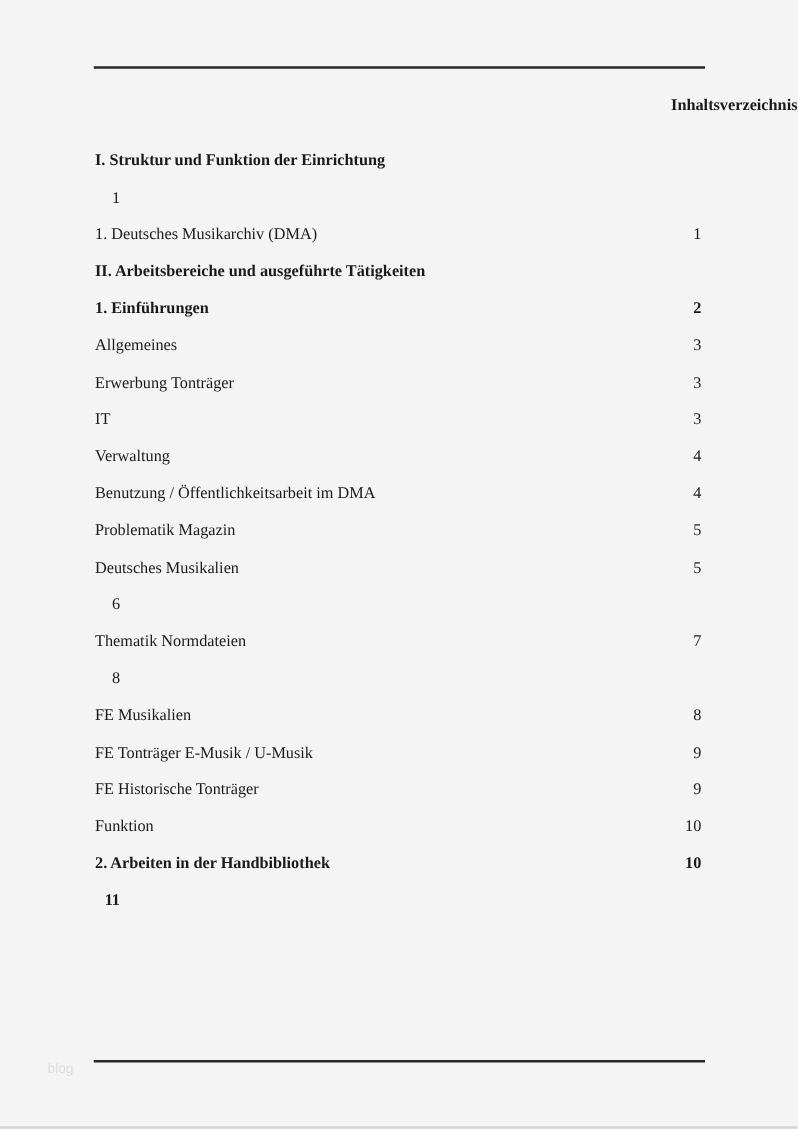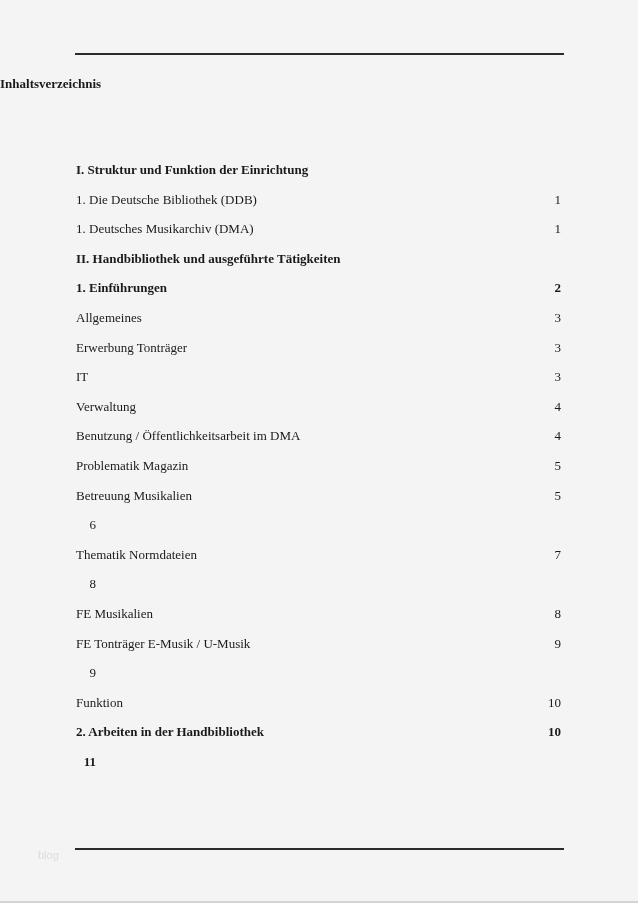--- a/index.html
+++ b/index.html
@@ -30,40 +30,39 @@
       height: 2px;
       background: #2a2a2a;
     }
     .rule-top { top: 53px; }
     .rule-bottom { top: 848px; }
     .title {
       position: absolute;
       top: 76px;
       left: 0;
       width: 638px;
-      text-align: left;
+      text-align: right;
       font-weight: bold;
       font-size: 13px;
     }
     .toc {
       position: absolute;
       left: 76px;
       top: 119px;
       width: 485px;
     }
     .toc-row {
       position: absolute;
       left: 0;
       width: 485px;
       height: 18px;
       font-size: 13px;
       line-height: 18px;
       display: flex;
       justify-content: space-between;
-      margin-top: 42px;
     }
     .toc-row.bold { font-weight: bold; }
     .toc-page { text-align: right; min-width: 20px; }
     .watermark {
       position: absolute;
       left: 38px;
       top: 849px;
       font-family: Liberation Sans, sans-serif;
       font-size: 11px;
       color: #dcdcdc;
@@ -75,29 +74,28 @@
 <div class="page">
   <div class="rule rule-top"></div>
   <div class="title">Inhaltsverzeichnis</div>
 
   <div class="toc">
     <div class="toc-row bold" style="top:0px">
         <span>I. Struktur und Funktion der Einrichtung</span>
         <span class="toc-page"></span>
       </div>
     <div class="toc-row" style="top:29.6px">
-        <span>1. Die Deutsche Bibliothek (DDB)</span>
         <span class="toc-page">1</span>
       </div>
     <div class="toc-row" style="top:59.2px">
         <span>1. Deutsches Musikarchiv (DMA)</span>
         <span class="toc-page">1</span>
       </div>
     <div class="toc-row bold" style="top:88.8px">
-        <span>II. Handbibliothek und ausgeführte Tätigkeiten</span>
+        <span>II. Arbeitsbereiche und ausgeführte Tätigkeiten</span>
         <span class="toc-page"></span>
       </div>
     <div class="toc-row bold" style="top:118.4px">
         <span>1. Einführungen</span>
         <span class="toc-page">2</span>
       </div>
     <div class="toc-row" style="top:148px">
         <span>Allgemeines</span>
         <span class="toc-page">3</span>
       </div>
@@ -115,21 +113,21 @@
       </div>
     <div class="toc-row" style="top:266.4px">
         <span>Benutzung / Öffentlichkeitsarbeit im DMA</span>
         <span class="toc-page">4</span>
       </div>
     <div class="toc-row" style="top:296px">
         <span>Problematik Magazin</span>
         <span class="toc-page">5</span>
       </div>
     <div class="toc-row" style="top:325.6px">
-        <span>Betreuung Musikalien</span>
+        <span>Deutsches Musikalien</span>
         <span class="toc-page">5</span>
       </div>
     <div class="toc-row" style="top:355.2px">
         <span class="toc-page">6</span>
       </div>
     <div class="toc-row" style="top:384.8px">
         <span>Thematik Normdateien</span>
         <span class="toc-page">7</span>
       </div>
     <div class="toc-row" style="top:414.4px">
@@ -137,20 +135,21 @@
       </div>
     <div class="toc-row" style="top:444px">
         <span>FE Musikalien</span>
         <span class="toc-page">8</span>
       </div>
     <div class="toc-row" style="top:473.6px">
         <span>FE Tonträger E-Musik / U-Musik</span>
         <span class="toc-page">9</span>
       </div>
     <div class="toc-row" style="top:503.2px">
+        <span>FE Historische Tonträger</span>
         <span class="toc-page">9</span>
       </div>
     <div class="toc-row" style="top:532.8px">
         <span>Funktion</span>
         <span class="toc-page">10</span>
       </div>
     <div class="toc-row bold" style="top:562.4px">
         <span>2. Arbeiten in der Handbibliothek</span>
         <span class="toc-page">10</span>
       </div>

